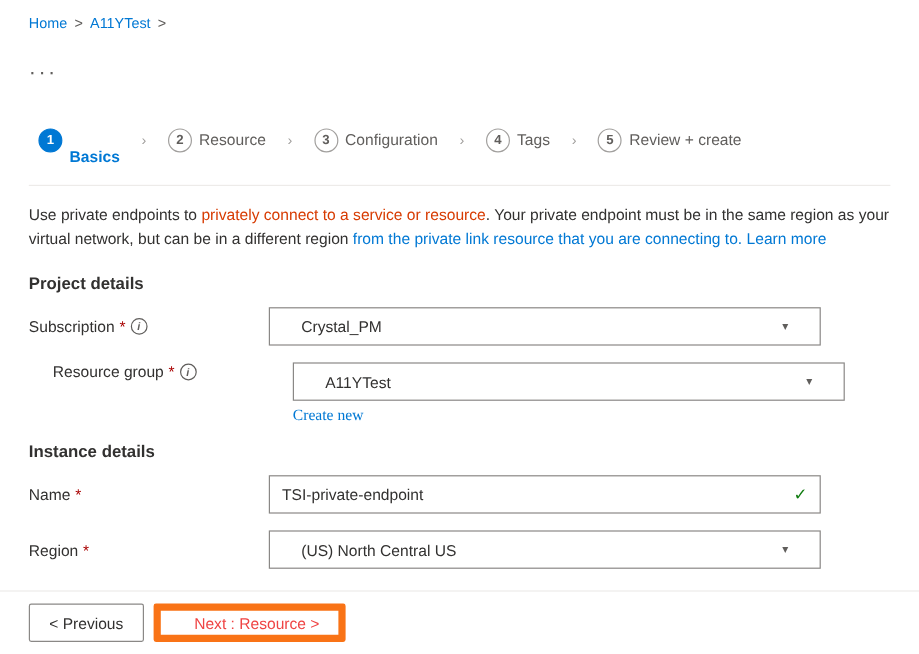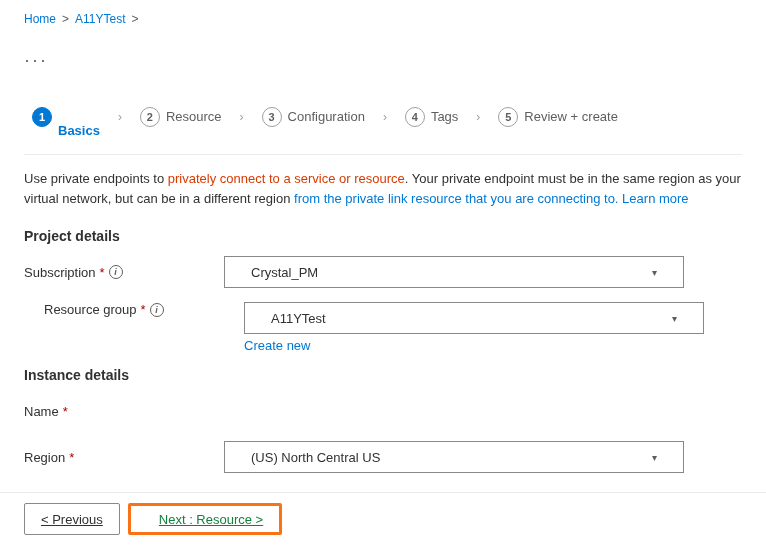--- a/index.html
+++ b/index.html
@@ -195,20 +195,21 @@
       color: #107c10;
       font-size: 14px;
     }
     .create-new-link {
       color: #0078d4;
       font-size: 13px;
       cursor: pointer;
       text-decoration: none;
       display: inline-block;
       margin-top: 4px;
+      font-family: Liberation Serif, serif;
     }
     
     .resource-group-wrapper {
       display: flex;
       flex-direction: column;
       margin-bottom: 14px;
     }
     .resource-group-row {
       display: flex;
       align-items: flex-start;
@@ -242,31 +243,30 @@
       align-items: center;
       gap: 8px;
     }
     .btn {
       height: 32px;
       padding: 0 16px;
       font-size: 13px;
       cursor: pointer;
       border-radius: 2px;
       font-family: inherit;
-      text-decoration: underline;
     }
     .btn-default {
       background: #fff;
       border: 1px solid #8a8886;
       color: #323130;
     }
     .btn-primary {
       background: #fff;
-      border: 3px solid #f97316;
-      color: #15803d;
+      border: 6px solid #f97316;
+      color: #ef4444;
       font-weight: 400;
       padding-left: 28px;
     }
   </style>
 </head>
 <body>
 
 <div class="page-container">
 
   <div class="breadcrumb">
@@ -351,20 +351,26 @@
     </div>
   </div>
 
   <div class="section-header">Instance details</div>
 
   <div class="form-field">
     <div class="field-label">
       <span>Name</span>
       <span class="required">*</span>
     </div>
+    <div class="field-control">
+      <div class="text-input">
+        <span>TSI-private-endpoint</span>
+        <span class="check-icon">✓</span>
+      </div>
+    </div>
   </div>
 
   <div class="form-field">
     <div class="field-label">
       <span>Region</span>
       <span class="required">*</span>
     </div>
     <div class="field-control">
       <div class="dropdown">
         <span>(US) North Central US</span>

